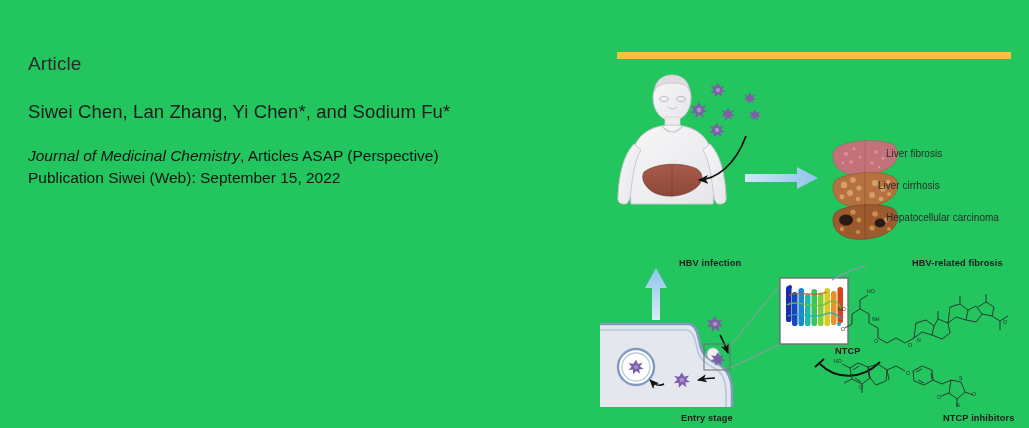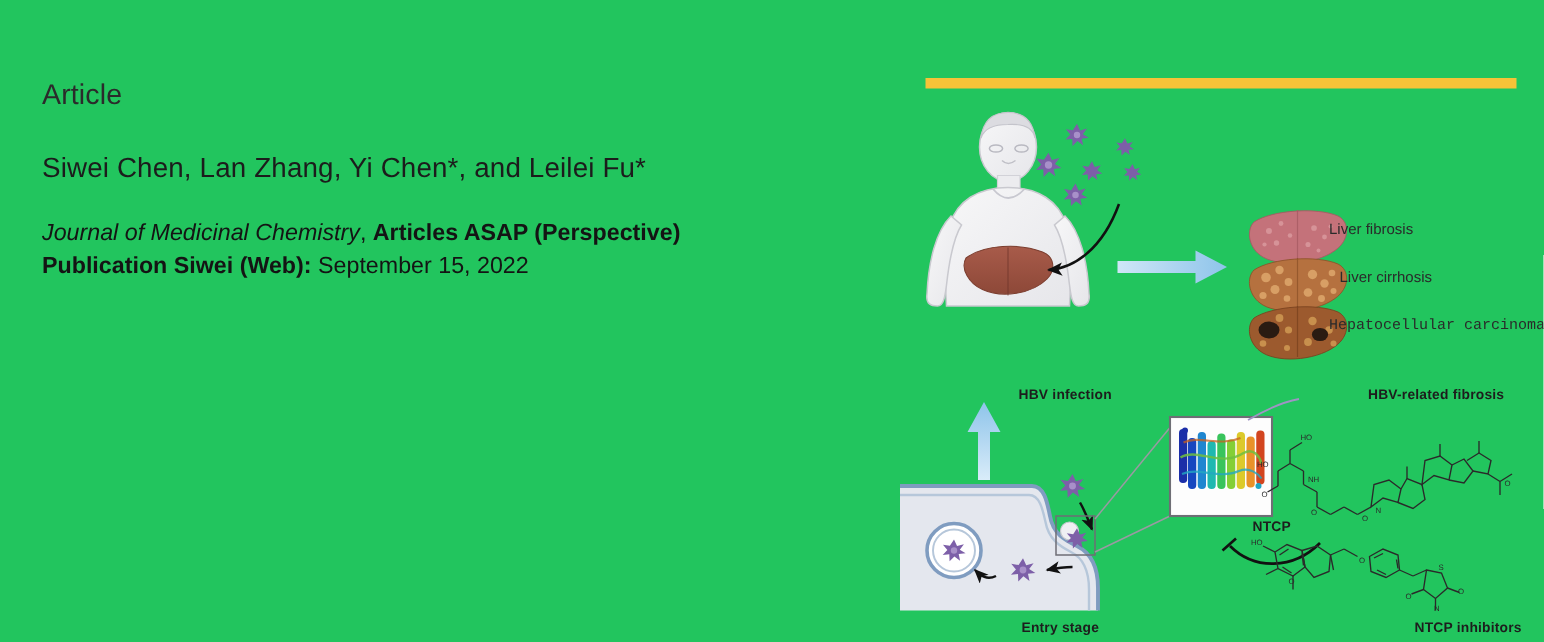--- a/index.html
+++ b/index.html
@@ -51,21 +51,21 @@
     font-weight: 400;
     letter-spacing: 0.1px;
   }
   .meta {
     margin-top: 22px;
     font-size: 15.5px;
     color: #141414;
     line-height: 22px;
   }
   .meta .j-name { font-style: italic; font-weight: 400; margin-top: 26px; }
-  .meta .b { font-weight: 700; margin-top: 12px; }
+  .meta .b { font-weight: 400; margin-top: 12px; }
 
   
   .right-col {
     position: absolute;
     left: 600px;
     top: 0;
     width: 429px;
     height: 428px;
   }
   .accent-bar {
@@ -100,34 +100,34 @@
     font-weight: 400;
     color: #2a2a2a;
     white-space: nowrap;
   }
   #lbl-hbv-infection { left: 35px; top: 196px; }
   #lbl-hbv-diseases  { left: 268px; top: 196px; }
   #lbl-entry-stage   { left: 37px; top: 351px; }
   #lbl-ntcp          { left: 191px; top: 284px; }
   #lbl-ntcp-inh      { left: 299px; top: 351px; }
   #lbl-fibrosis      { left: 286px; top: 86px; }
-  #lbl-cirrhosis     { left: 293px; top: 118px; }
-  #lbl-hcc           { left: 286px; top: 150px; font-family: Liberation Mono, monospace; }
+  #lbl-cirrhosis     { left: 278px; top: 118px; }
+  #lbl-hcc           { left: 286px; top: 150px; }
 </style>
 </head>
 <body>
 
 <div id="page">
 
   <div class="left-col">
 
     <div class="kicker">Article</div>
 
 
-    <div class="authors">Siwei Chen, Lan Zhang, Yi Chen*, and Leilei Fu*</div>
+    <div class="authors">Siwei Chen, Lan Zhang, Yi Chen*, and Sodium Fu*</div>
 
     <div class="meta">
       <div>
         <span class="j-name">Journal of Medicinal Chemistry</span><span>, </span><span class="b">Articles ASAP (Perspective)</span>
       </div>
       <div>
         <span class="b">Publication Siwei (Web):</span><span> September 15, 2022</span>
       </div>
     </div>
   </div>

